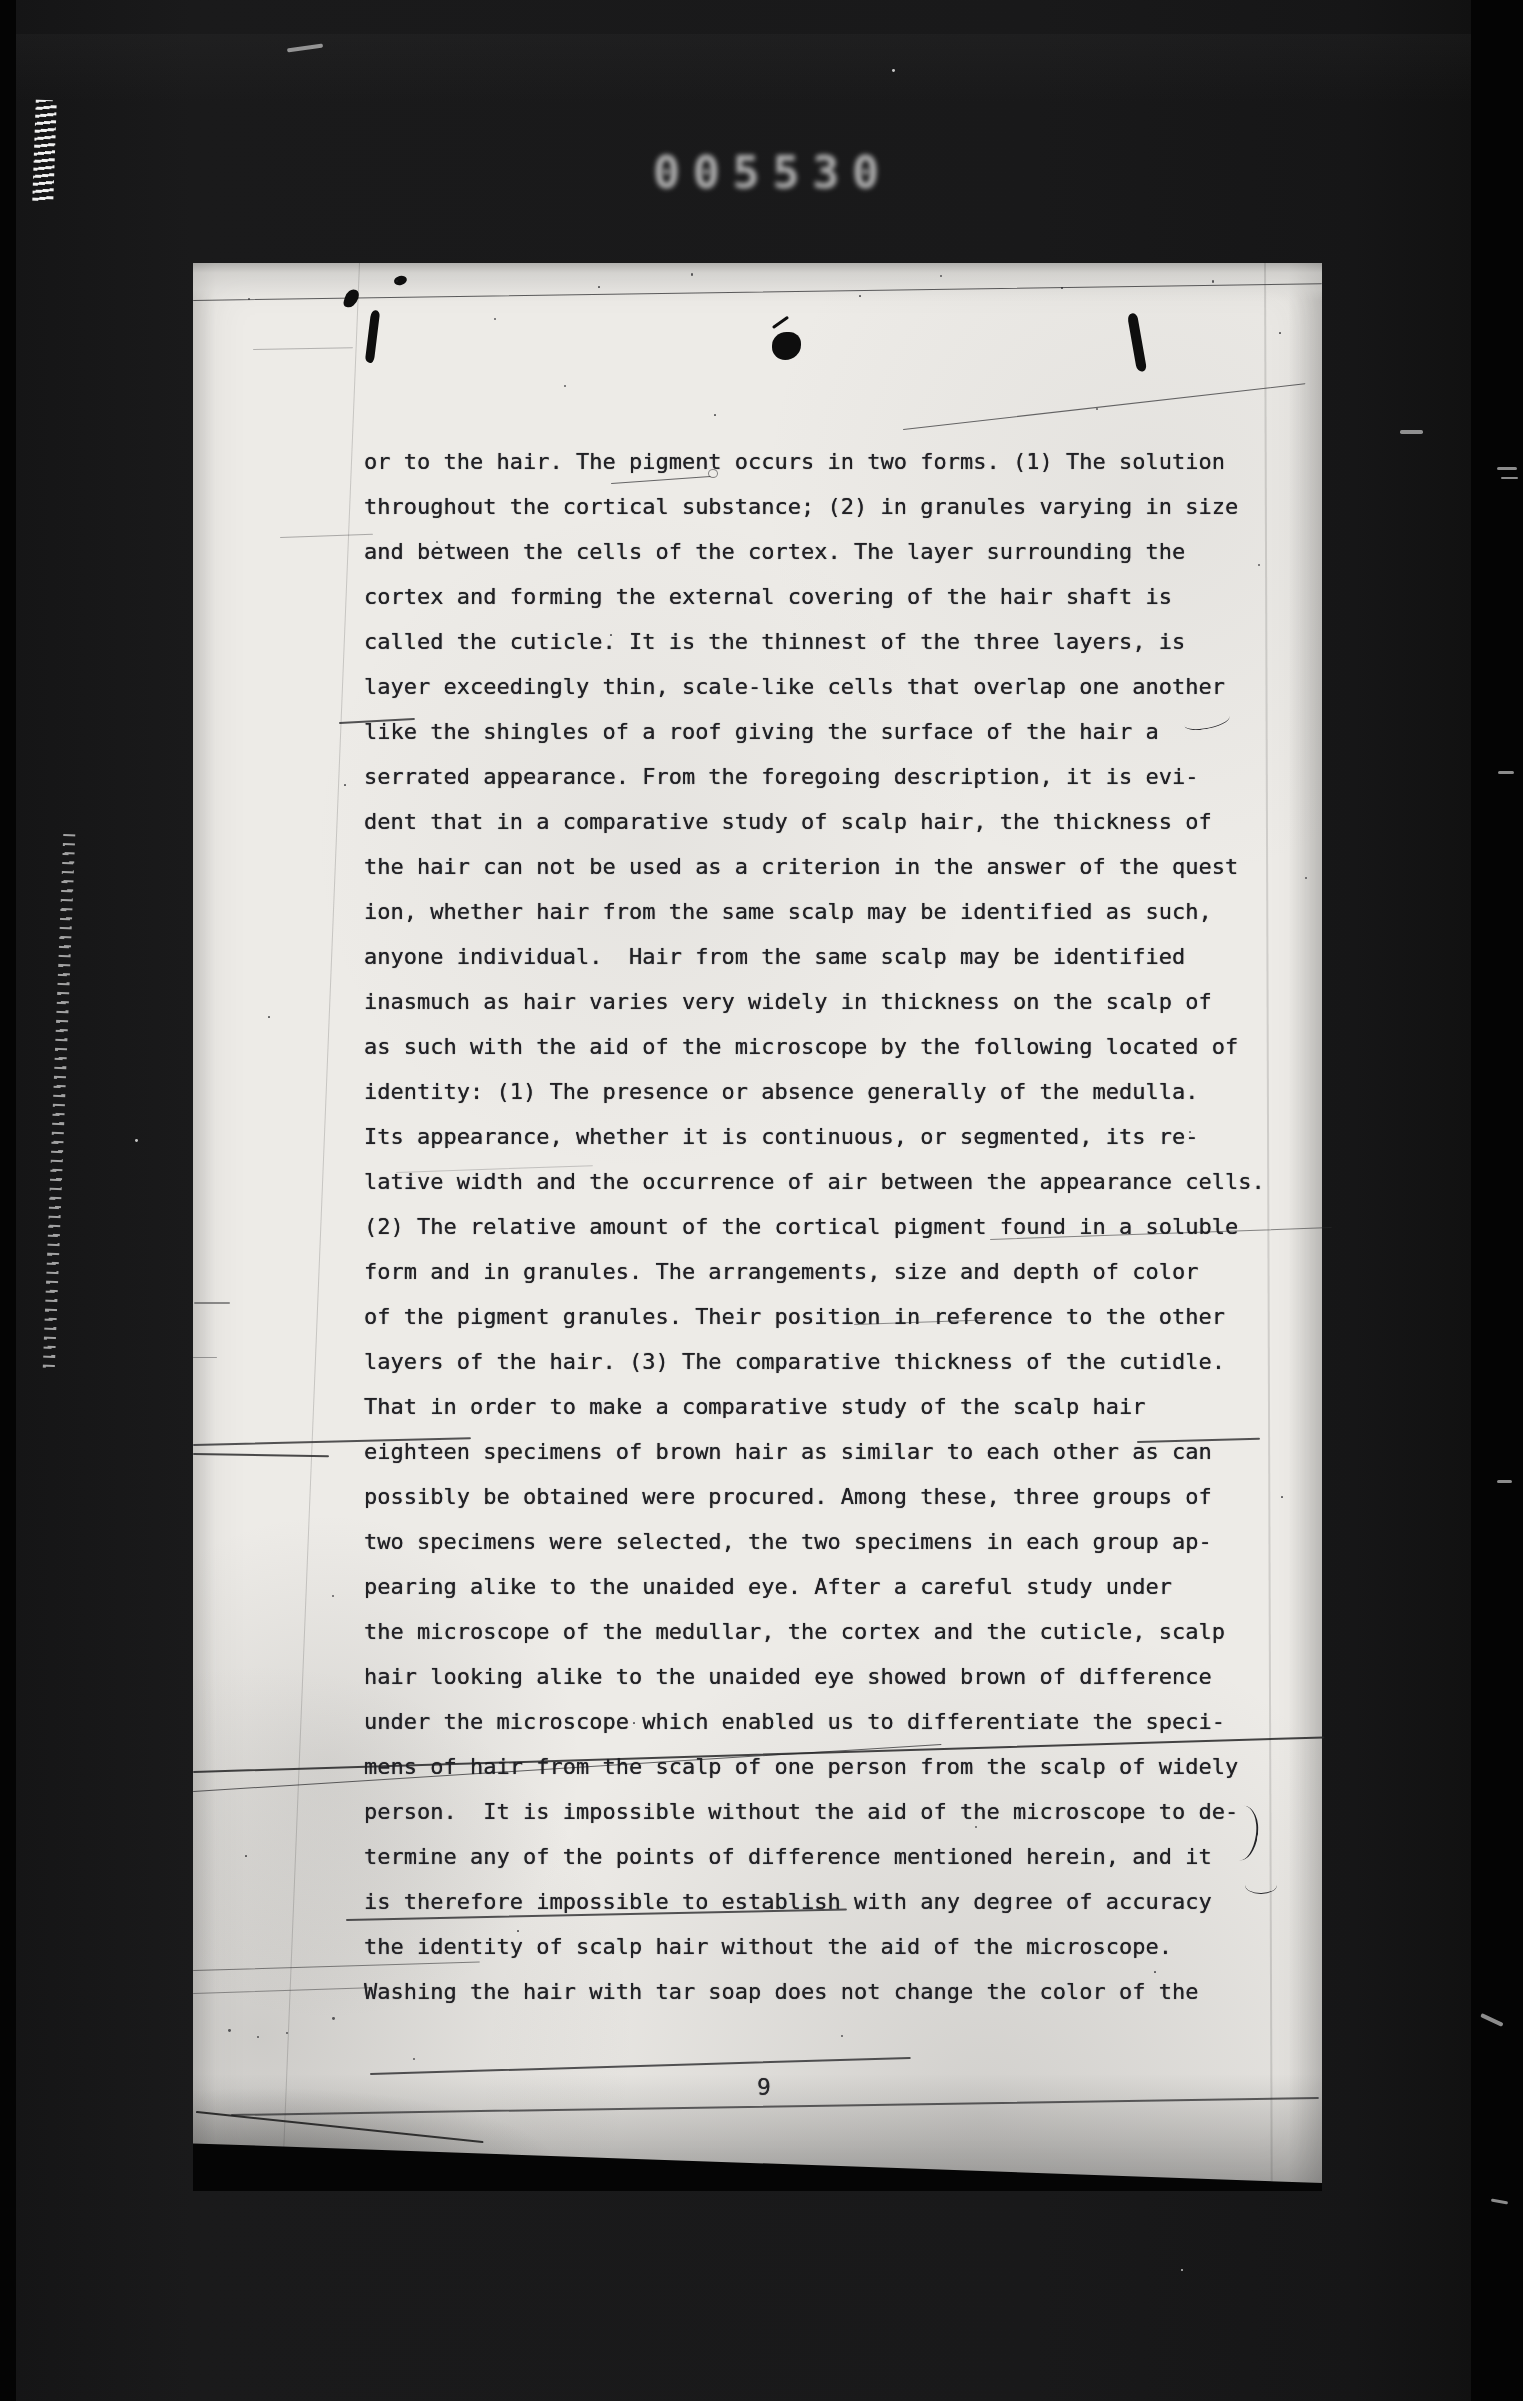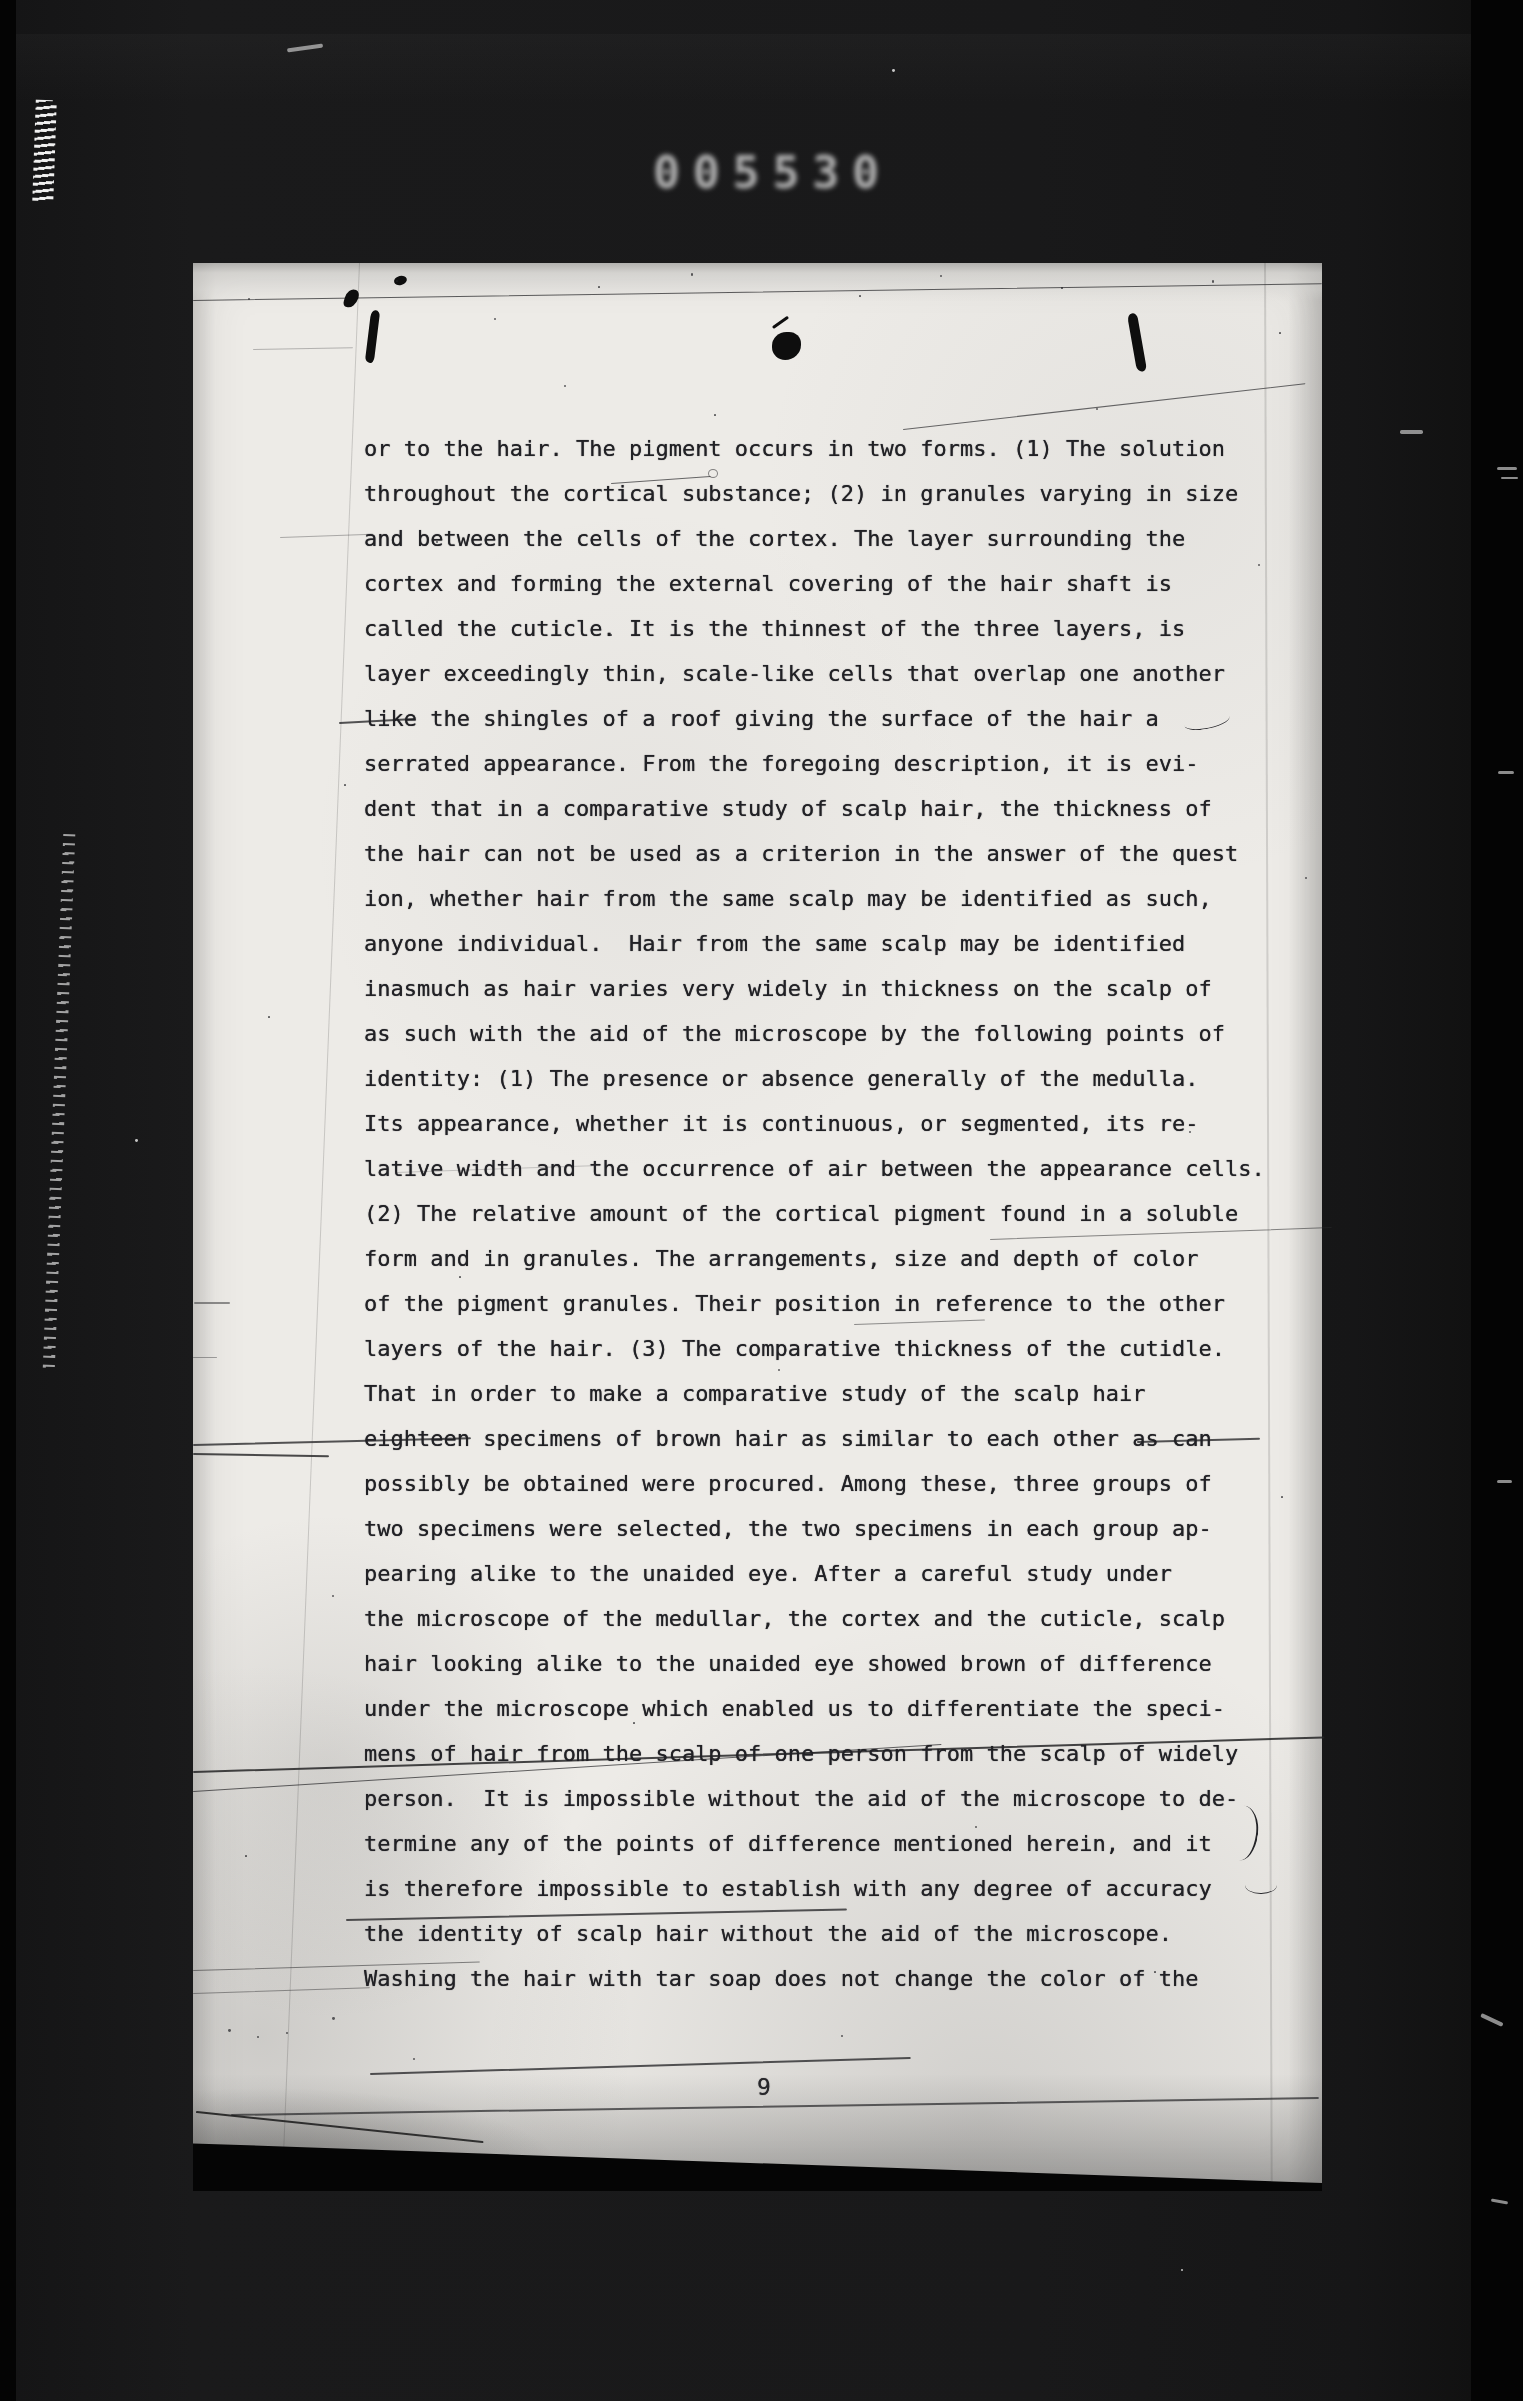--- a/index.html
+++ b/index.html
@@ -21,21 +21,21 @@
           radial-gradient(circle at 6% 92%, rgba(90,90,90,.22), transparent 18%),
           radial-gradient(circle at 40% 30%, rgba(140,140,140,.08), transparent 22%),
           radial-gradient(circle at 85% 12%, rgba(150,150,150,.10), transparent 20%),
           radial-gradient(circle at 70% 96%, rgba(100,100,100,.20), transparent 25%),
           linear-gradient(90deg, rgba(0,0,0,.10) 0%, transparent 2%, transparent 97%, rgba(0,0,0,.16) 100%),
           #edebe7;
         box-shadow:inset 0 0 52px rgba(60,60,60,.18);}
   .topband{position:absolute;left:0;top:0;width:100%;height:38px;
         background:linear-gradient(180deg,#8f8f8d 0%,#c9c8c5 26%,rgba(215,214,211,.65) 70%,transparent 100%);opacity:.55;}
   
-  .textblock{position:absolute;left:171px;top:163px;width:926px;}
+  .textblock{position:absolute;left:171px;top:176px;width:926px;}
   .line{height:45px;font-size:22px;line-height:45px;color:#212125;
         white-space:pre;text-shadow:0 0 0.9px rgba(25,25,30,.85);}
   .pagenum{position:absolute;left:564px;top:1811px;font-size:23px;color:#26262a;
         text-shadow:0 0 0.9px rgba(25,25,30,.8);}
   
   .scratch{position:absolute;background:#2b2b2d;transform-origin:left center;border-radius:1.2px;}
   .blob{position:absolute;background:#0e0e0e;}
   .ring{position:absolute;border:1.2px solid #3a3a3c;border-radius:50%;background:transparent;}
   .vfold{position:absolute;background:rgba(50,50,52,.20);transform-origin:top center;}
   .curl{position:absolute;border:0 solid #27272b;background:transparent;}
@@ -134,21 +134,21 @@
         <div class="line">cortex and forming the external covering of the hair shaft is</div>
         <div class="line">called the cuticle. It is the thinnest of the three layers, is</div>
         <div class="line">layer exceedingly thin, scale-like cells that overlap one another</div>
         <div class="line">like the shingles of a roof giving the surface of the hair a</div>
         <div class="line">serrated appearance. From the foregoing description, it is evi-</div>
         <div class="line">dent that in a comparative study of scalp hair, the thickness of</div>
         <div class="line">the hair can not be used as a criterion in the answer of the quest</div>
         <div class="line">ion, whether hair from the same scalp may be identified as such,</div>
         <div class="line">anyone individual.  Hair from the same scalp may be identified</div>
         <div class="line">inasmuch as hair varies very widely in thickness on the scalp of</div>
-        <div class="line">as such with the aid of the microscope by the following points of</div>
+        <div class="line">as such with the aid of the microscope by the following located of</div>
         <div class="line">identity: (1) The presence or absence generally of the medulla.</div>
         <div class="line">Its appearance, whether it is continuous, or segmented, its re-</div>
         <div class="line">lative width and the occurrence of air between the appearance cells.</div>
         <div class="line">(2) The relative amount of the cortical pigment found in a soluble</div>
         <div class="line">form and in granules. The arrangements, size and depth of color</div>
         <div class="line">of the pigment granules. Their position in reference to the other</div>
         <div class="line">layers of the hair. (3) The comparative thickness of the cutidle.</div>
         <div class="line">That in order to make a comparative study of the scalp hair</div>
         <div class="line">eighteen specimens of brown hair as similar to each other as can</div>
         <div class="line">possibly be obtained were procured. Among these, three groups of</div>

